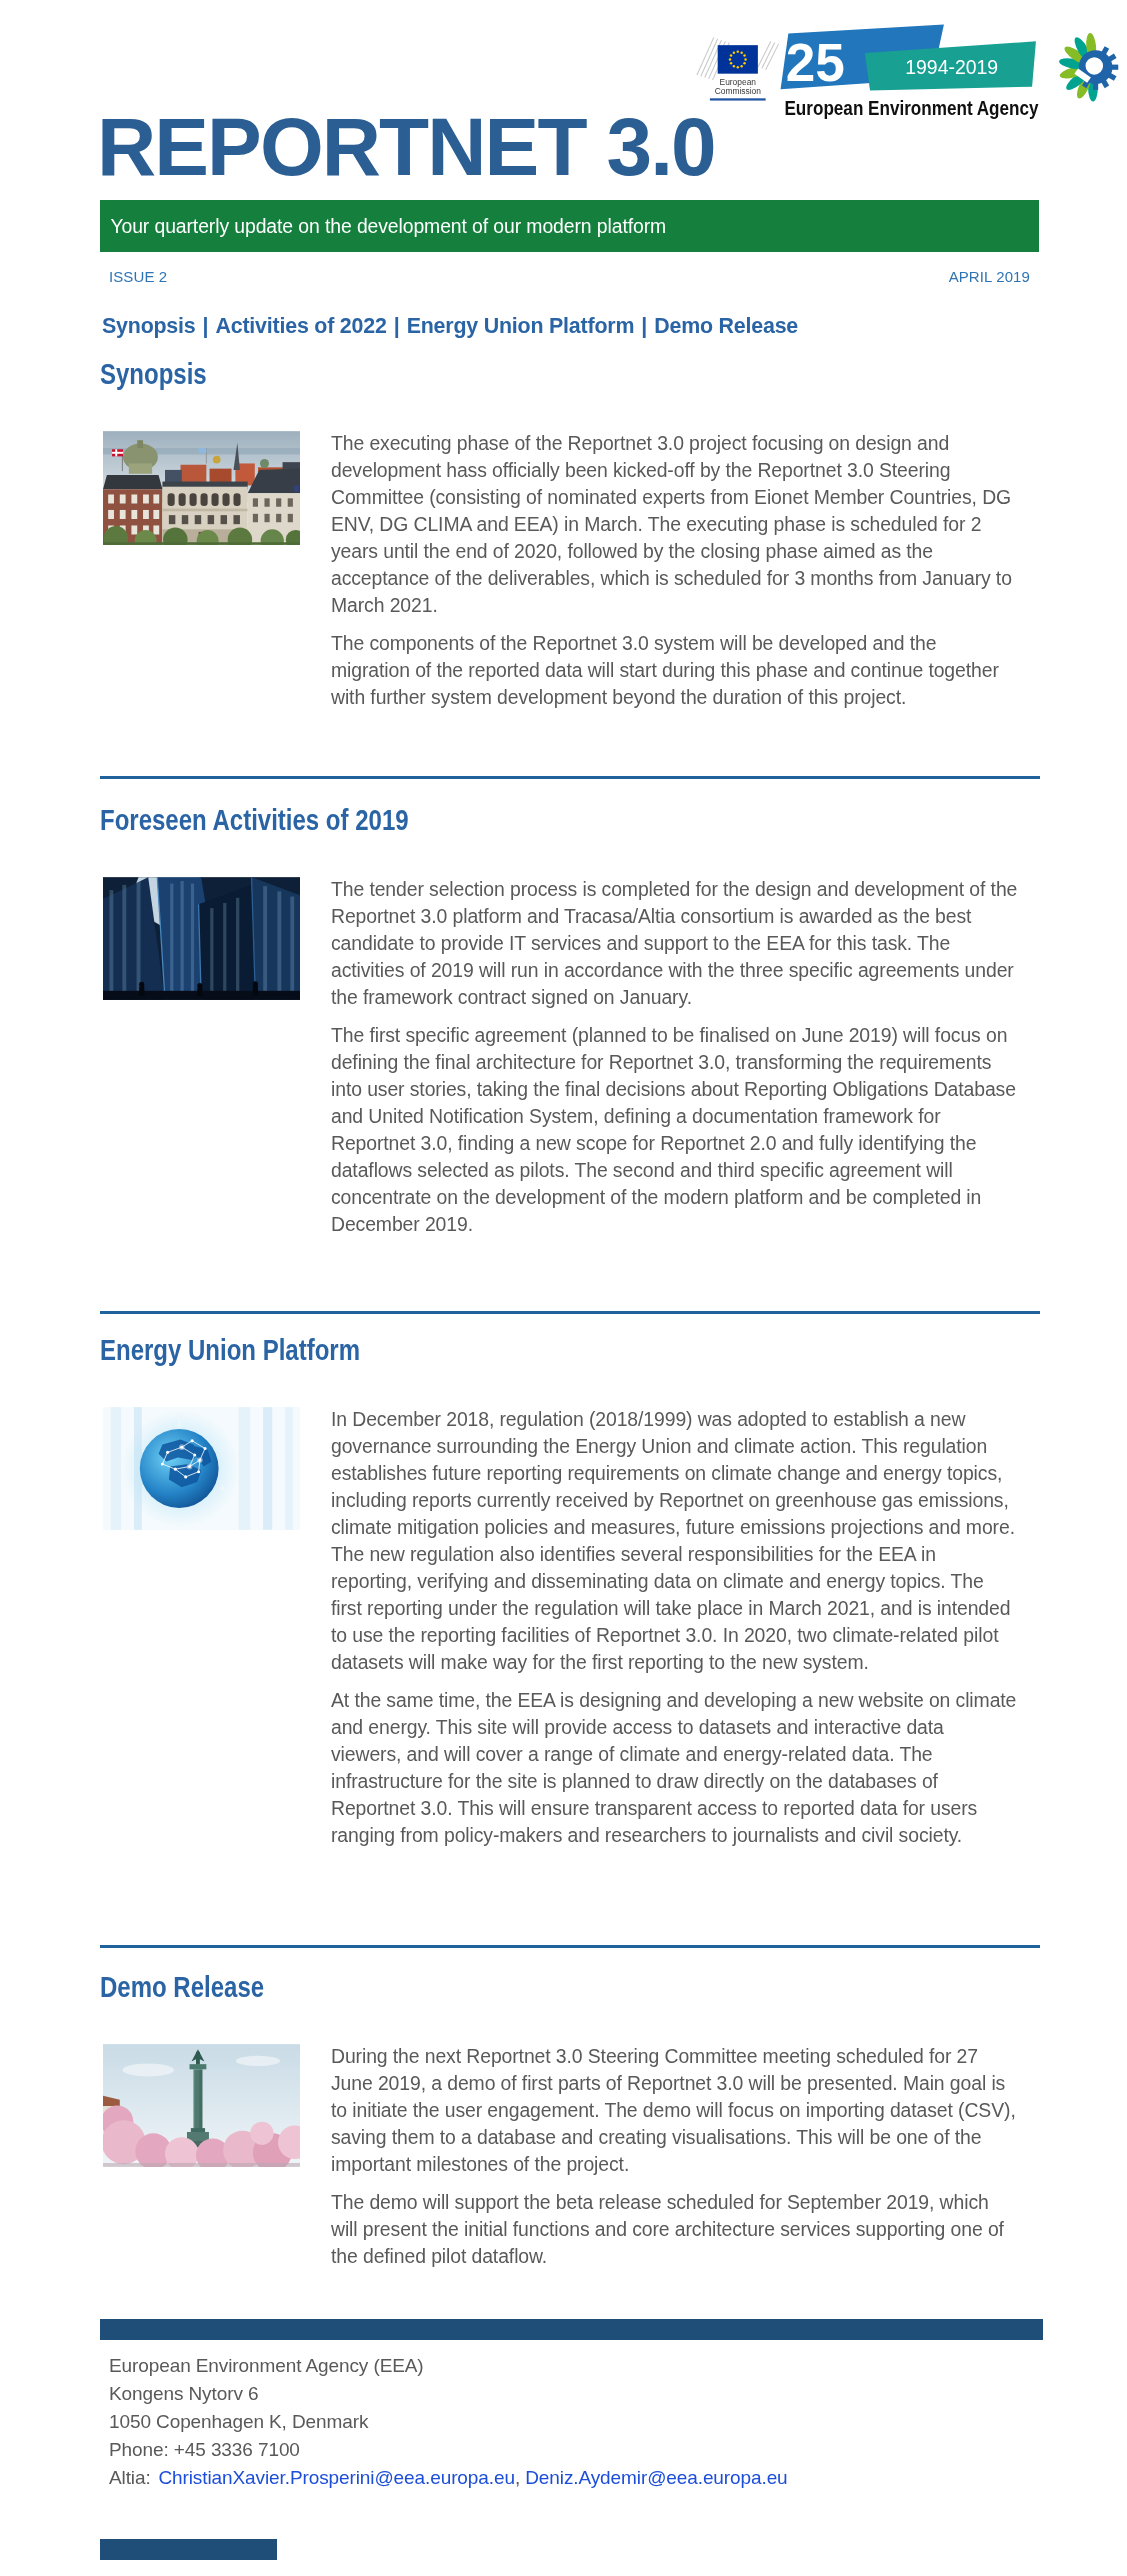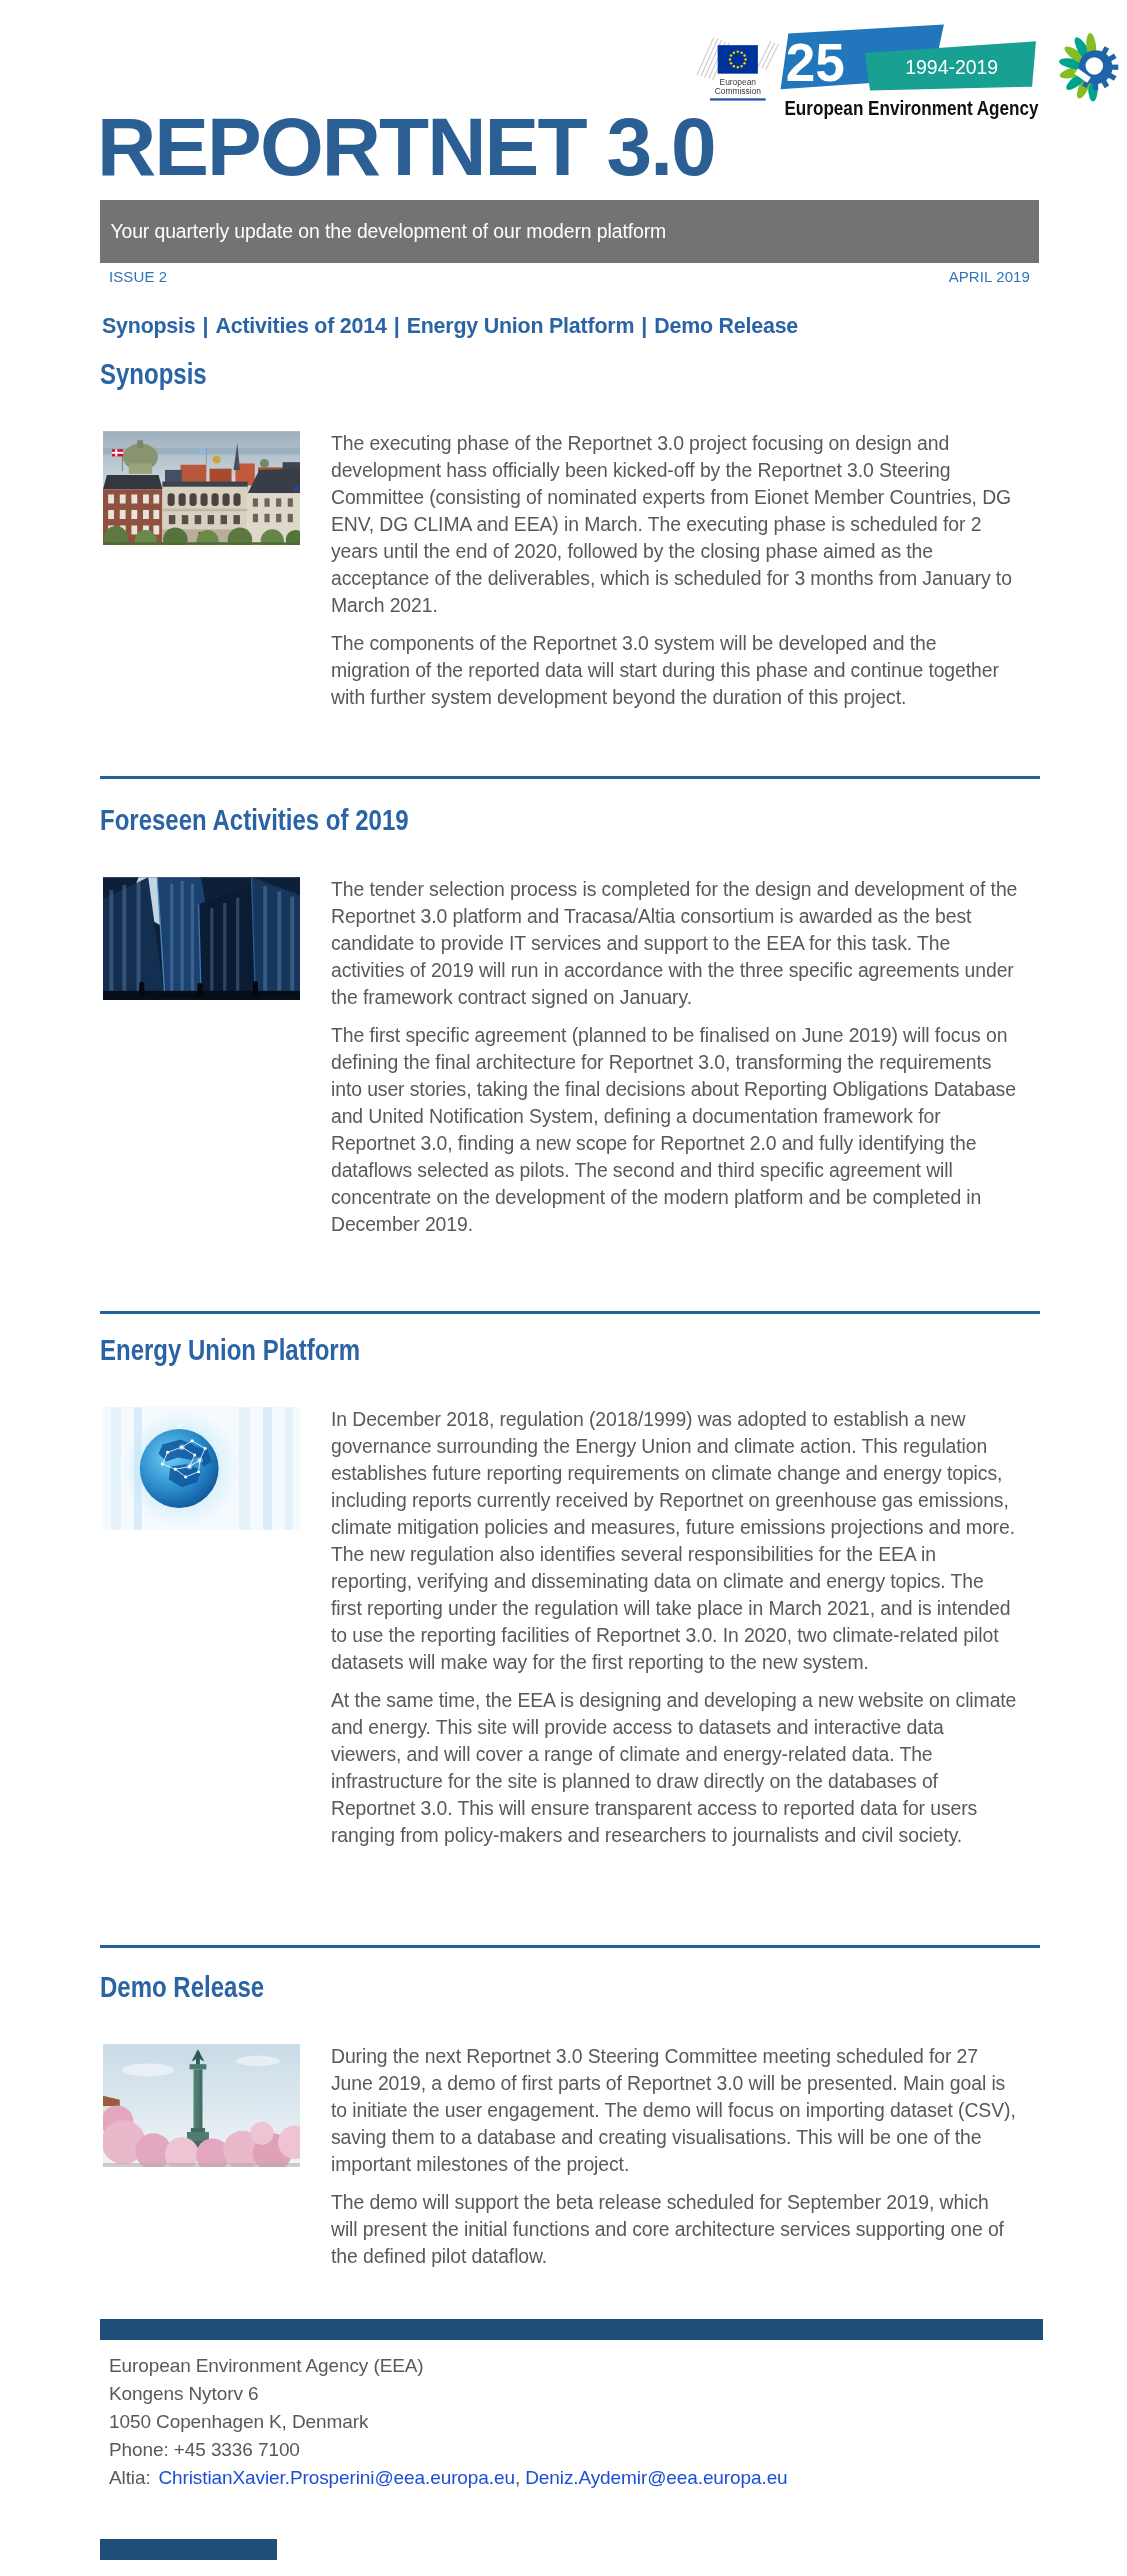--- a/index.html
+++ b/index.html
@@ -13,22 +13,22 @@
   }
   
   .logos{position:absolute;left:660px;top:23px;width:468px;height:102px;}
   
   .newsletter-title{
     position:absolute;left:97px;top:104px;
     font-size:82px;font-weight:bold;letter-spacing:-1.9px;line-height:1.05;
     color:#2B5F94;white-space:nowrap;
   }
   .banner{
-    position:absolute;left:100px;top:200px;width:939px;height:63px;
-    background:#737373;display:flex;align-items:center;
+    position:absolute;left:100px;top:200px;width:939px;height:52px;
+    background:#15803d;display:flex;align-items:center;
   }
   .banner span{color:#ffffff;font-size:19.4px;padding-left:10.4px;letter-spacing:-0.1px;}
   .issue-row{
     position:absolute;left:100px;top:268px;width:939px;
     display:flex;justify-content:space-between;
     font-size:15px;color:#2E74B5;letter-spacing:0.1px;gap:8px;
   }
   .issue-row .cell{padding:0 9px;}
   
   .nav{
@@ -132,21 +132,21 @@
   <div class="banner">
     <span>Your quarterly update on the development of our modern platform</span>
   </div>
 
   <div class="issue-row">
     <div class="cell">ISSUE 2</div>
     <div class="cell">APRIL 2019</div>
   </div>
 
   <div class="nav">
-    <a>Synopsis</a><span class="sep">|</span><a>Activities of 2014</a><span class="sep">|</span><a>Energy Union Platform</a><span class="sep">|</span><a>Demo Release</a>
+    <a>Synopsis</a><span class="sep">|</span><a>Activities of 2022</a><span class="sep">|</span><a>Energy Union Platform</a><span class="sep">|</span><a>Demo Release</a>
   </div>
 
   <div class="section" style="top:358px;">
     <h2>Synopsis</h2>
     <div class="media">
       <svg class="photo" width="197" height="114" viewBox="0 0 305 176">
         <defs>
           <linearGradient id="sky1" x1="0" y1="0" x2="0" y2="1">
             <stop offset="0" stop-color="#9db0bd"></stop>
               <stop offset="1" stop-color="#dde5ea"></stop>

